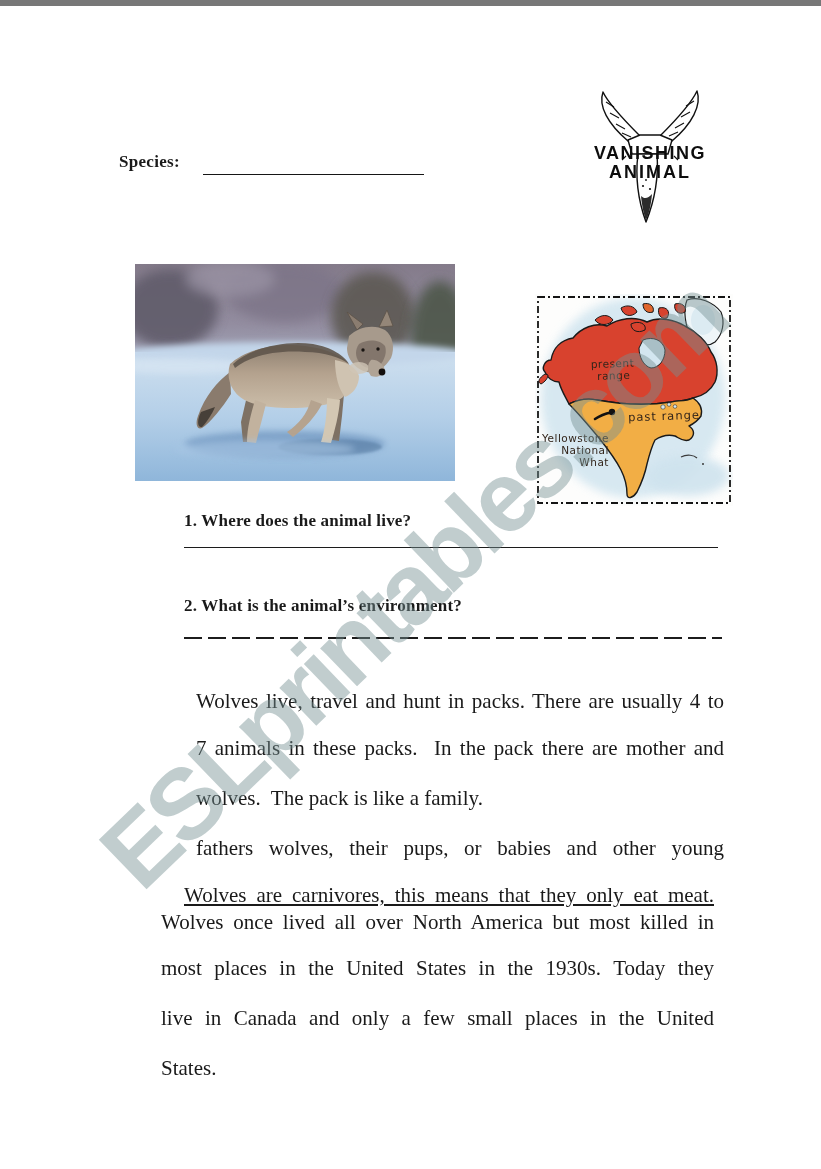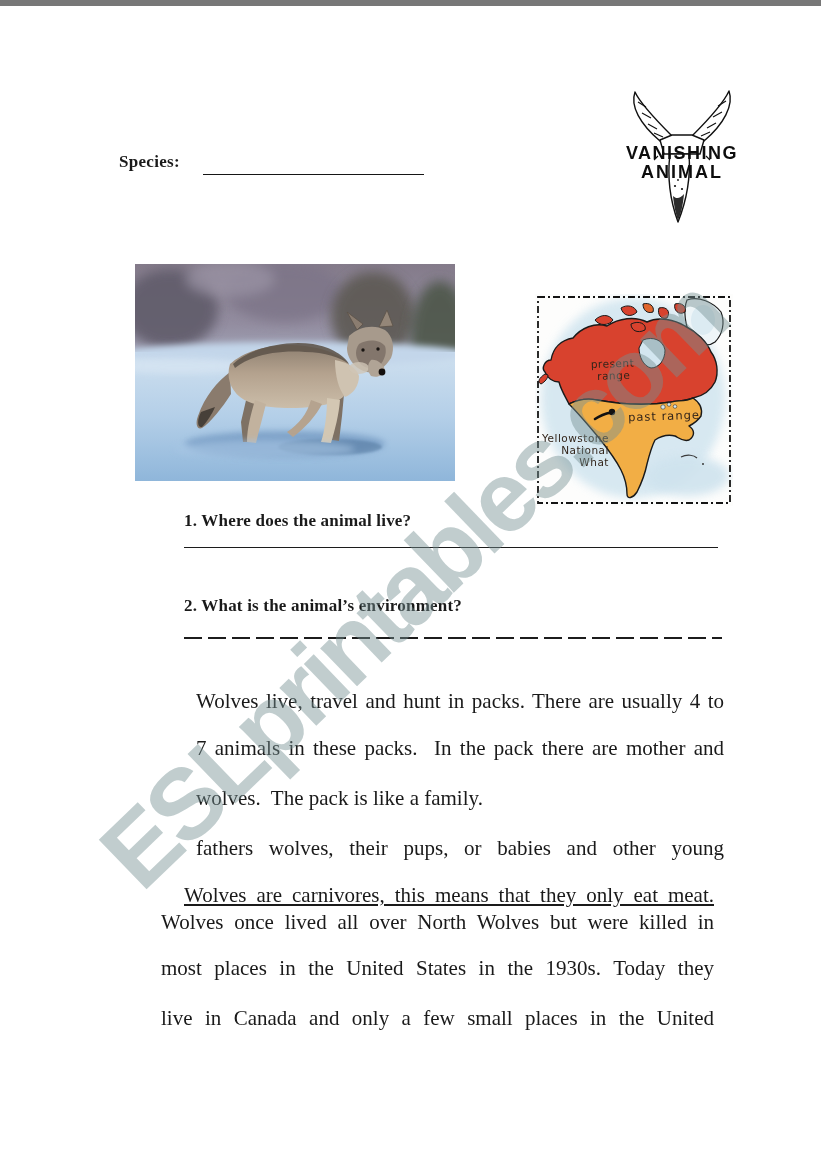--- a/index.html
+++ b/index.html
@@ -4,21 +4,21 @@
 <style>
   html,body{margin:0;padding:0;background:#777;}
   .page{position:relative;width:821px;height:1169px;background:#ffffff;overflow:hidden;
         font-family:"Liberation Serif", serif;color:#1a1a1a;margin:6px auto;}
   .abs{position:absolute;}
 
   
   .species{left:119px;top:146px;font-size:17px;font-weight:bold;letter-spacing:.3px;z-index:2;}
   .species-line{left:203px;top:168px;width:221px;border-top:1.6px solid #161616;z-index:2;}
 
-  .logo{left:612px;top:80px;width:140px;height:142px;z-index:2;}
+  .logo{left:580px;top:80px;width:140px;height:142px;z-index:2;}
   .logo svg{position:absolute;left:0;top:0;}
   .logo-t1{left:0;top:57px;width:140px;text-align:center;font-family:"Liberation Sans",sans-serif;
            font-weight:bold;font-size:18px;letter-spacing:1.5px;color:#0d0d0d;transform:scaleY(1.05);}
   .logo-t2{left:0;top:76px;width:140px;text-align:center;font-family:"Liberation Sans",sans-serif;
            font-weight:bold;font-size:18px;letter-spacing:2px;color:#0d0d0d;transform:scaleY(1.05);}
 
   
   .wolf{left:135px;top:258px;width:320px;height:217px;z-index:6;}
   .mapfig{left:535px;top:288px;width:198px;height:212px;z-index:1;}
   .mapfig .mlabel{position:absolute;font-family:"DejaVu Sans",sans-serif;color:#32241a;line-height:12px;}
@@ -229,20 +229,21 @@
 
   <div class="abs para p1">
     <div class="line">Wolves live, travel and hunt in packs. There are usually 4 to</div>
     <div class="line">7 animals in these packs.&nbsp; In the pack there are mother and</div>
     <div class="line last">wolves.&nbsp; The pack is like a family.</div>
     <div class="line">fathers wolves, their pups, or babies and other young</div>
   </div>
 
   <div class="abs para p2">
     <div class="line">Wolves are carnivores, this means that they only eat meat.</div>
-    <div class="line">Wolves once lived all over North Wolves but were killed in</div>
+    <div class="line">Wolves once lived all over North America but most killed in</div>
     <div class="line">most places in the United States in the 1930s. Today they</div>
     <div class="line">live in Canada and only a few small places in the United</div>
+    <div class="line last">States.</div>
   </div>
 
   <div class="abs watermark">ESLprintables.com</div>
 
 </div>
 
 </body></html>

